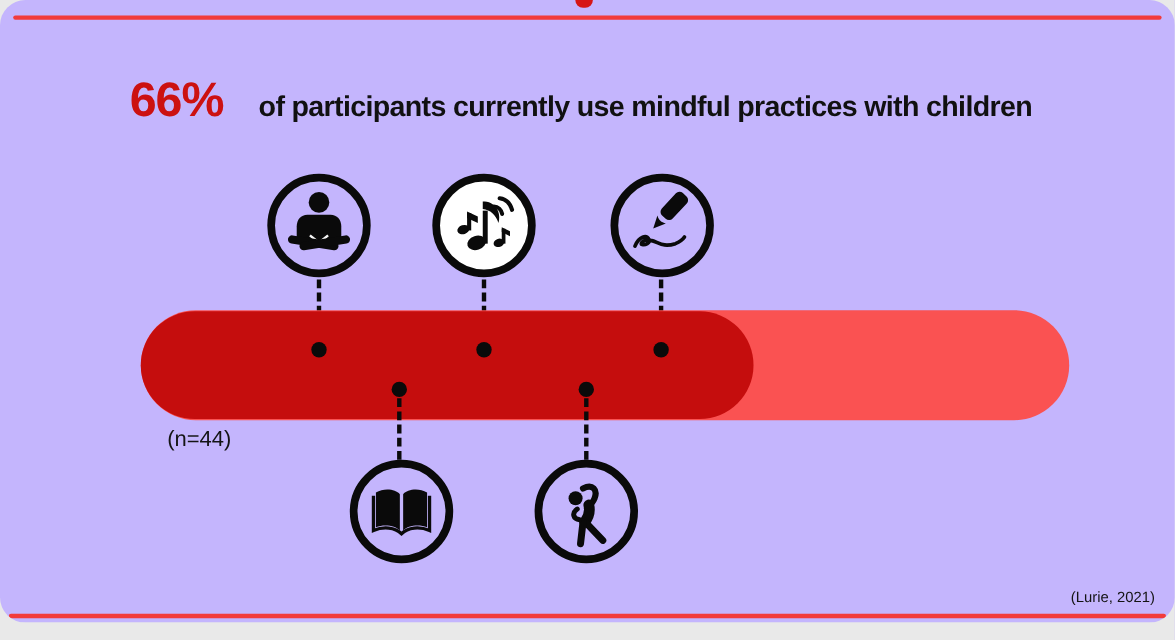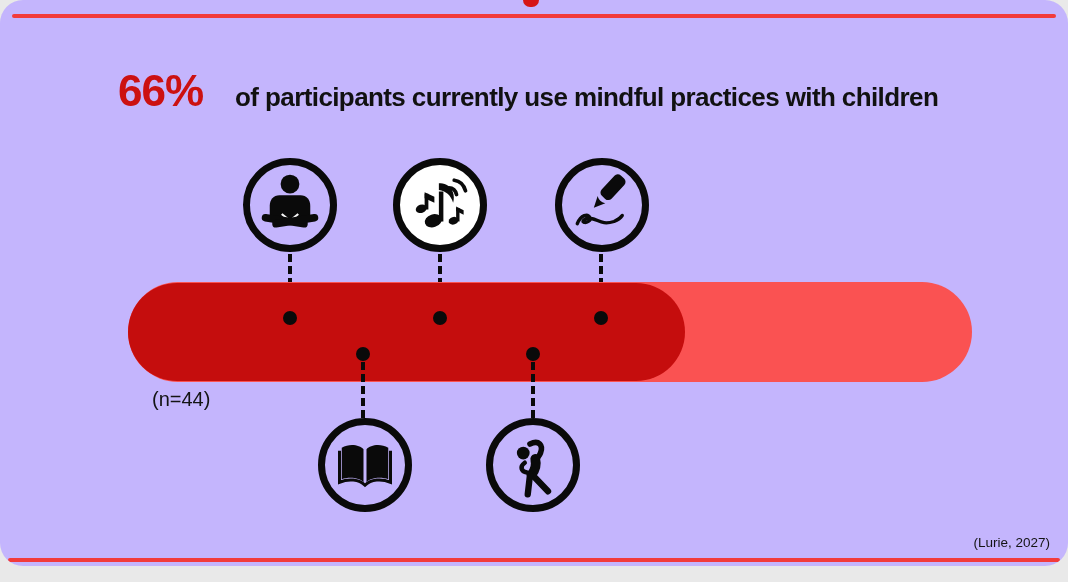--- a/index.html
+++ b/index.html
@@ -143,16 +143,16 @@
     <svg viewBox="0 0 96 96" fill="none" stroke="#0a0a0a" stroke-linecap="round" aria-hidden="true">
       <circle cx="35" cy="32" r="8.5" fill="#0a0a0a" stroke="none"></circle>
       <path d="M44 20 c12 -6 18 2 14 12 c-2 5 -6 9 -9 12" stroke-width="7.5"></path>
       <path d="M51 40 c2 8 -1 16 -5 21" stroke-width="13"></path>
       <path d="M46 60 L68 83" stroke-width="8.5"></path>
       <path d="M44 61 L41 87" stroke-width="8.5"></path>
       <path d="M37 45 c-7 5 -5 12 3 13" stroke-width="6"></path>
     </svg>
   </div>
 
-  <div class="citation">(Lurie, 2027)</div>
+  <div class="citation">(Lurie, 2021)</div>
   <div class="accent-line line-bottom"></div>
 
 </div>
 
 </body></html>

